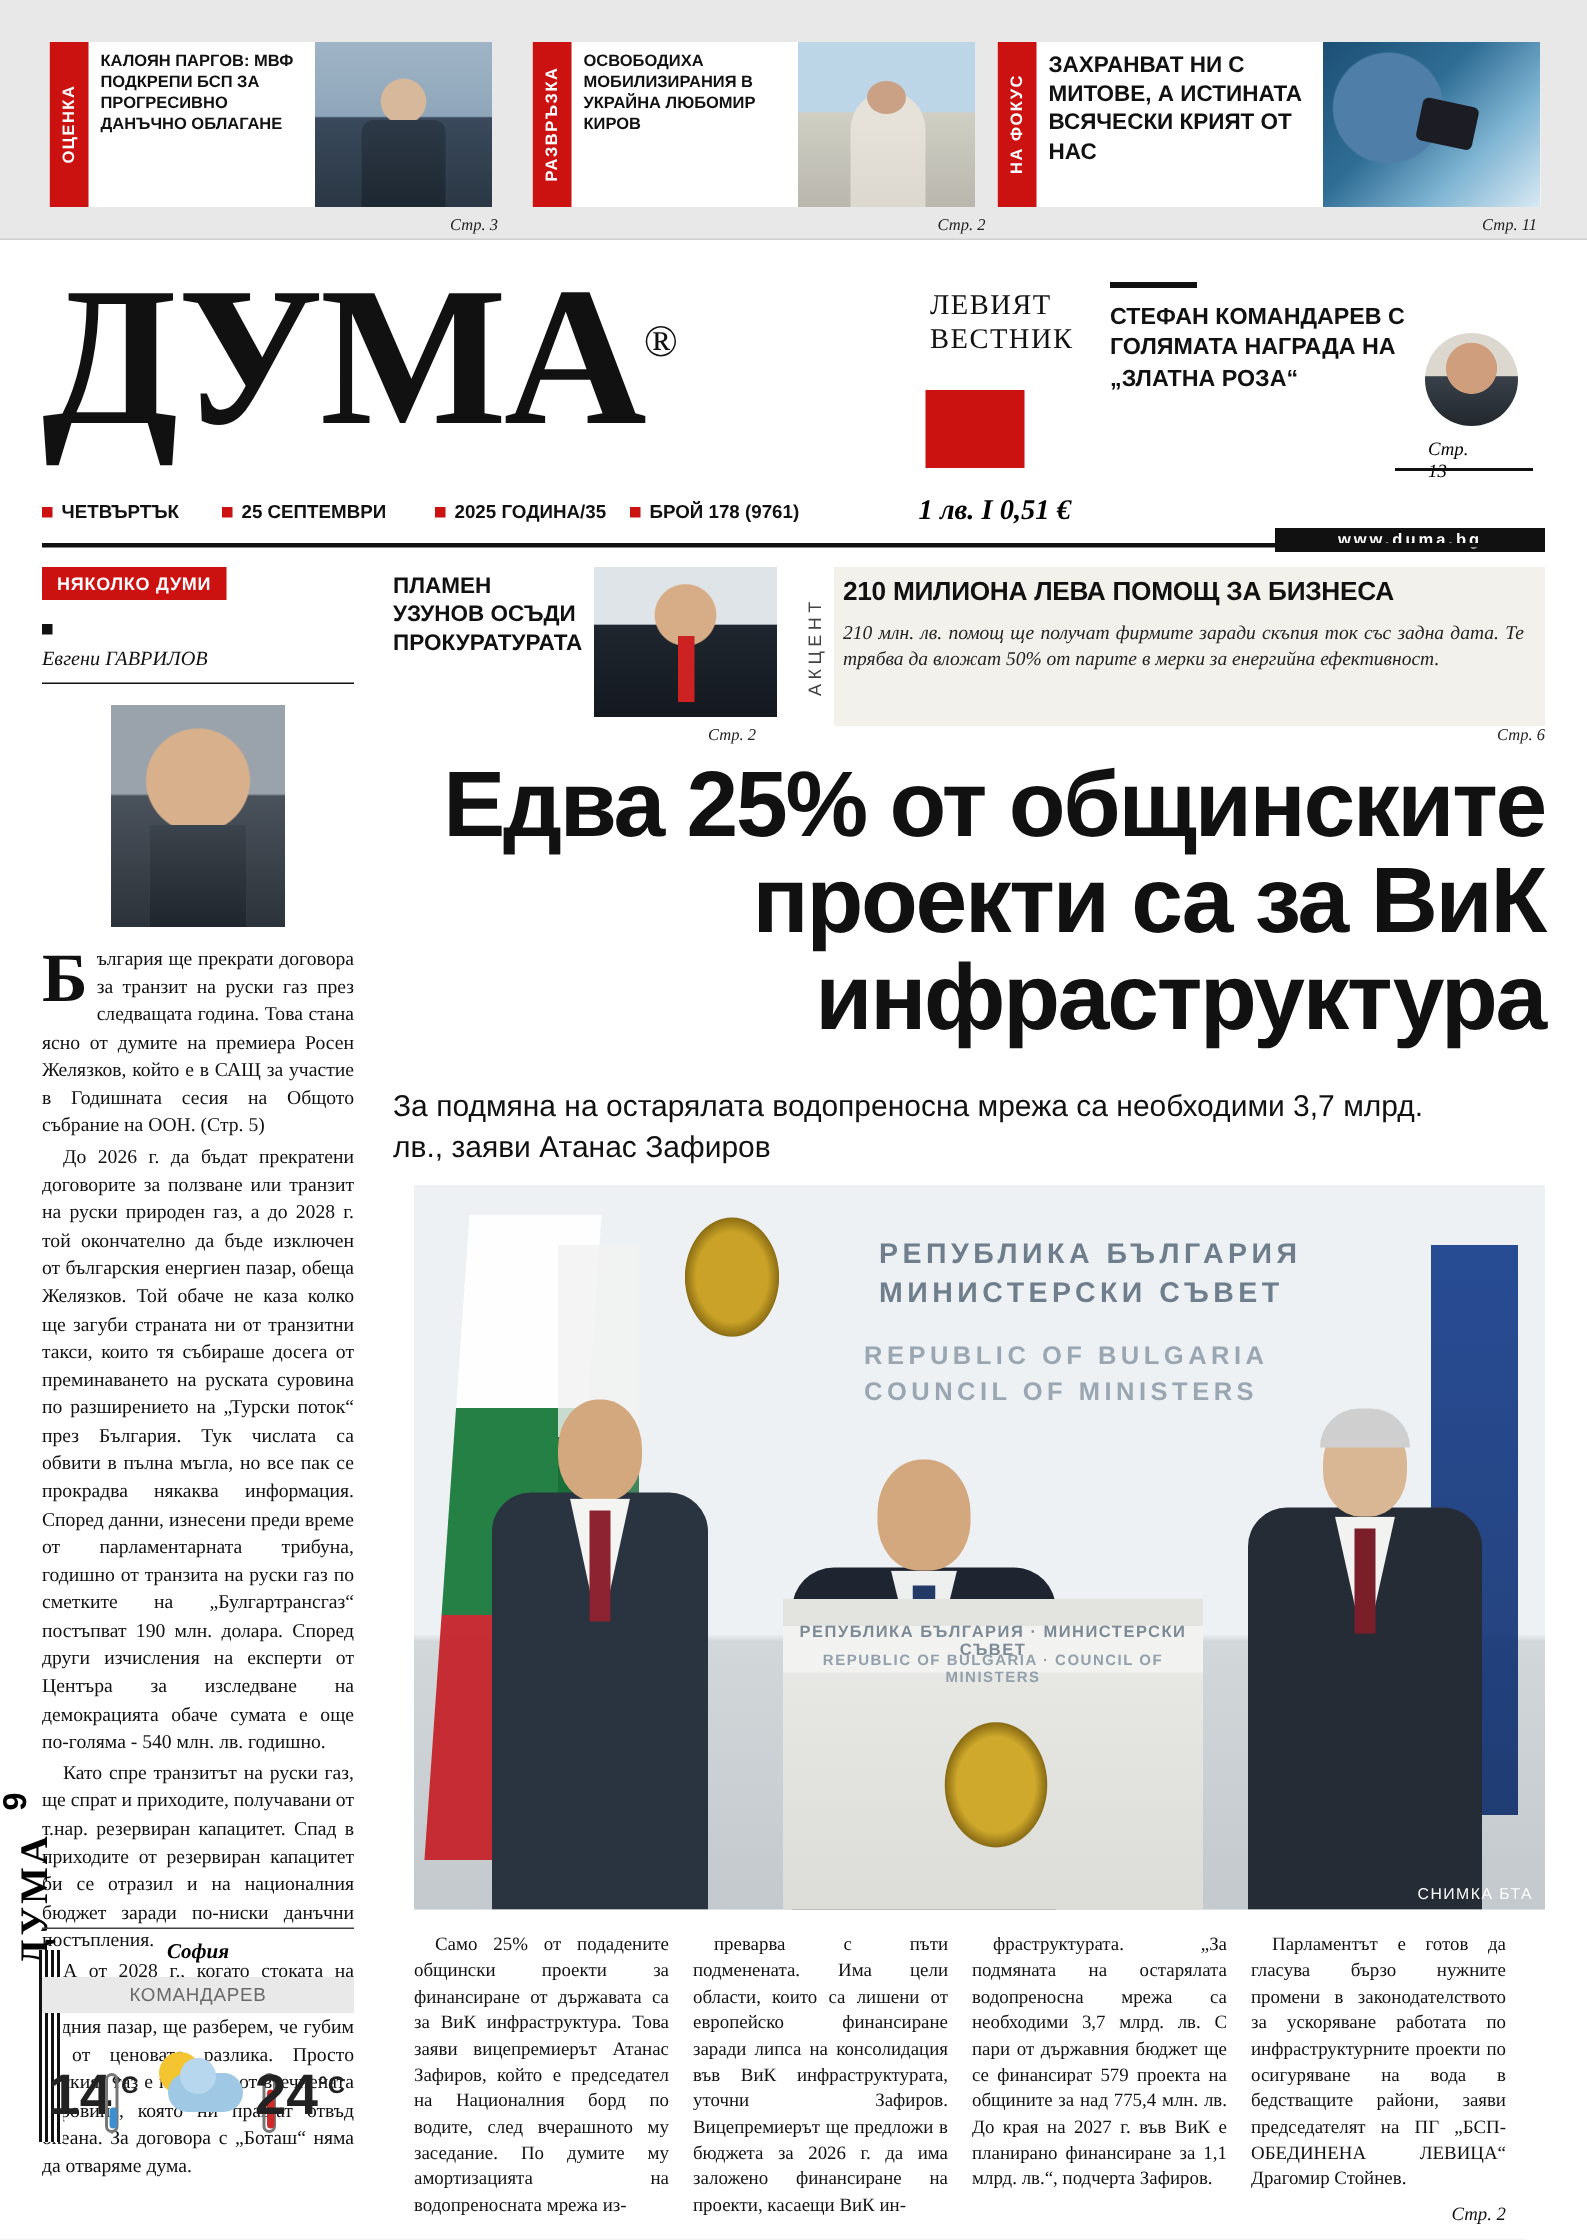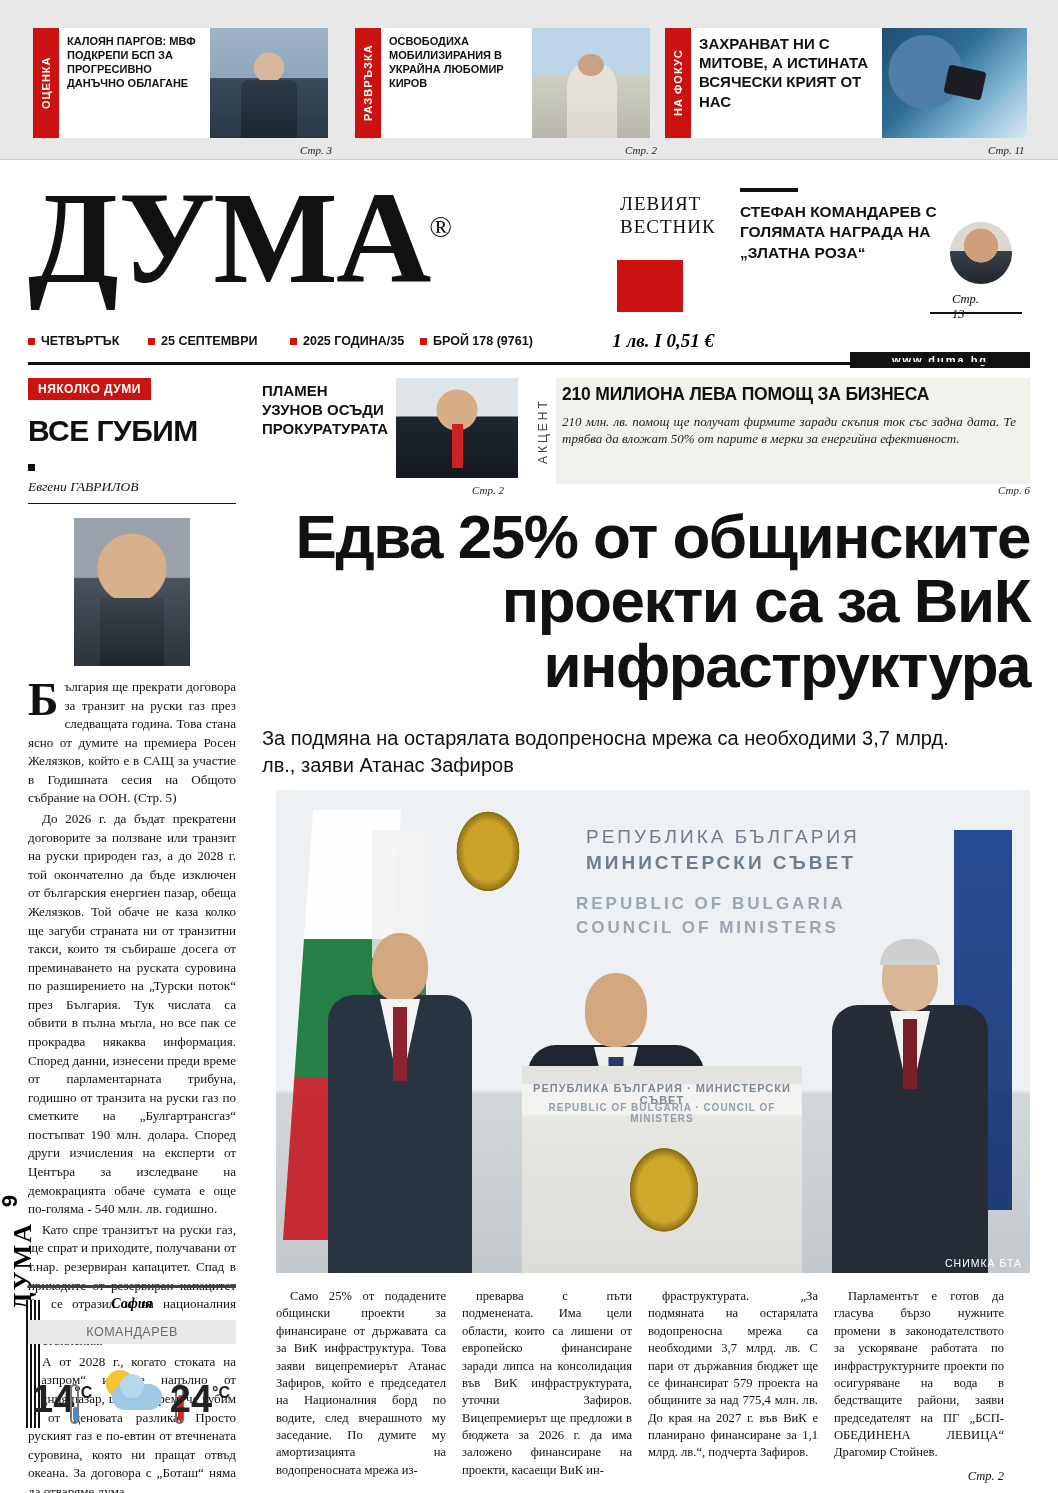--- a/index.html
+++ b/index.html
@@ -131,21 +131,21 @@
   .op-photo:after{ content:""; position:absolute; left:22%; top:54%; width:56%; height:46%;
     background:linear-gradient(180deg,#3b434c,#20262c); }
   .op-body { font-size:13.1px; line-height:1.42; text-align:justify; color:#111; }
   .op-body p { margin:0 0 2px 0; text-indent:14px; }
   .op-body p.first { text-indent:0; }
   .dropcap { float:left; font-size:46px; line-height:36px; font-weight:bold;
              padding:4px 6px 0 0; font-family:"Liberation Serif", serif; }
 
   
   .weather { position:absolute; left:28px; top:1285px; width:208px; height:178px;
-             border-top:3px solid #404040; }
+             border-top:1px solid #404040; }
   .w-city { text-align:center; font-weight:bold; font-style:italic; font-size:14px; margin-top:8px; }
   .w-state { background:#e9e9e9; color:#6a6a6a; text-align:center;
              font-family:"Liberation Sans", sans-serif; font-size:12.5px;
              padding:5px 0; margin-top:8px; letter-spacing:.5px; }
   .w-row { position:relative; height:92px; margin-top:6px; }
   .w-temp { position:absolute; font-family:"Liberation Sans", sans-serif; font-weight:bold;
             font-size:38px; color:#222; top:28px; }
   .w-temp.lo { left:4px; } .w-temp.hi { right:6px; }
   .w-temp sup { font-size:16px; }
   .w-icon { position:absolute; left:74px; top:18px; width:64px; height:50px; }
@@ -201,21 +201,21 @@
     font-size:62px; line-height:1.04; letter-spacing:-1.5px; color:#111; text-align:right; }
   .main-sub { position:absolute; left:262px; top:725px; width:700px;
     font-family:"Liberation Sans", sans-serif; font-size:20px; line-height:1.35; color:#111; }
 
   
   .main-photo { position:absolute; left:276px; top:790px; width:754px; height:483px;
      overflow:hidden; background:linear-gradient(180deg,#e9ecee 0 58%, #cfd4d7 100%); }
   .mp-wall { position:absolute; inset:0; background:
      linear-gradient(180deg,#eef1f3 0 62%, #d2d7da 63%, #c3c9cd 100%); }
   .mp-text1 { position:absolute; left:310px; top:36px; color:#6f7e8c;
-     font-family:"Liberation Sans", sans-serif; font-weight:normal; font-size:19px; letter-spacing:3px; }
+     font-family:"Liberation Sans", sans-serif; font-weight:bold; font-size:19px; letter-spacing:3px; }
   .mp-text2 { position:absolute; left:310px; top:62px; color:#6f7e8c;
      font-family:"Liberation Sans", sans-serif; font-weight:bold; font-size:19px; letter-spacing:3px; }
   .mp-text3 { position:absolute; left:300px; top:104px; color:#9aa7b2;
      font-family:"Liberation Sans", sans-serif; font-weight:bold; font-size:17px; letter-spacing:3px; }
   .mp-text4 { position:absolute; left:300px; top:128px; color:#9aa7b2;
      font-family:"Liberation Sans", sans-serif; font-weight:bold; font-size:17px; letter-spacing:3px; }
   .mp-emblem { position:absolute; left:172px; top:20px; width:80px; height:92px;
      background:radial-gradient(ellipse at 50% 45%, #c9a227 0 42%, #8d6f15 55%, rgba(0,0,0,0) 56%); }
   .mp-flag { position:absolute; left:22px; top:20px; width:88px; height:430px;
      background:linear-gradient(180deg,#ffffff 0 30%, #1a7a3c 30% 62%, #c5232a 62% 100%);
@@ -328,21 +328,20 @@
     <div class="it" style="left:120px;"><span class="sq"></span><span>25 СЕПТЕМВРИ</span></div>
     <div class="it" style="left:262px;"><span class="sq"></span><span>2025 ГОДИНА/35</span></div>
     <div class="it" style="left:392px;"><span class="sq"></span><span>БРОЙ 178 (9761)</span></div>
     <div class="price">1 лв. I 0,51 €</div>
     <div class="webbox">www.duma.bg</div>
   </div>
   <div class="hr-thick"></div>
 
   <div class="col-left">
     <div class="badge-red">НЯКОЛКО ДУМИ</div>
-    <div class="op-title">ВСЕ ГУБИМ</div>
     <div class="op-dot"></div>
     <div class="op-author">Евгени ГАВРИЛОВ</div>
     <div class="op-rule"></div>
     <div class="op-photo"></div>
     <div class="op-body">
       <p class="first">
         <span class="dropcap">Б</span><span>ългария ще прекрати договора за транзит на руски газ през следващата година. Това стана ясно от думите на премиера Росен Желязков, който е в САЩ за участие в Годишната сесия на Общото събрание на ООН. (Стр. 5)</span>
       </p>
       <p>До 2026 г. да бъдат прекратени договорите за ползване или транзит на руски природен газ, а до 2028 г. той окончателно да бъде изключен от българския енергиен пазар, обеща Желязков. Той обаче не каза колко ще загуби страната ни от транзитни такси, които тя събираше досега от преминаването на руската суровина по разширението на „Турски поток“ през България. Тук числата са обвити в пълна мъгла, но все пак се прокрадва някаква информация. Според данни, изнесени преди време от парламентарната трибуна, годишно от транзита на руски газ по сметките на „Булгартрансгаз“ постъпват 190 млн. долара. Според други изчисления на експерти от Центъра за изследване на демокрацията обаче сумата е още по-голяма - 540 млн. лв. годишно.</p>
       <p>Като спре транзитът на руски газ, ще спрат и приходите, получавани от т.нар. резервиран капацитет. Спад в приходите от резервиран капацитет би се отразил и на националния бюджет заради по-ниски данъчни постъпления.</p>

